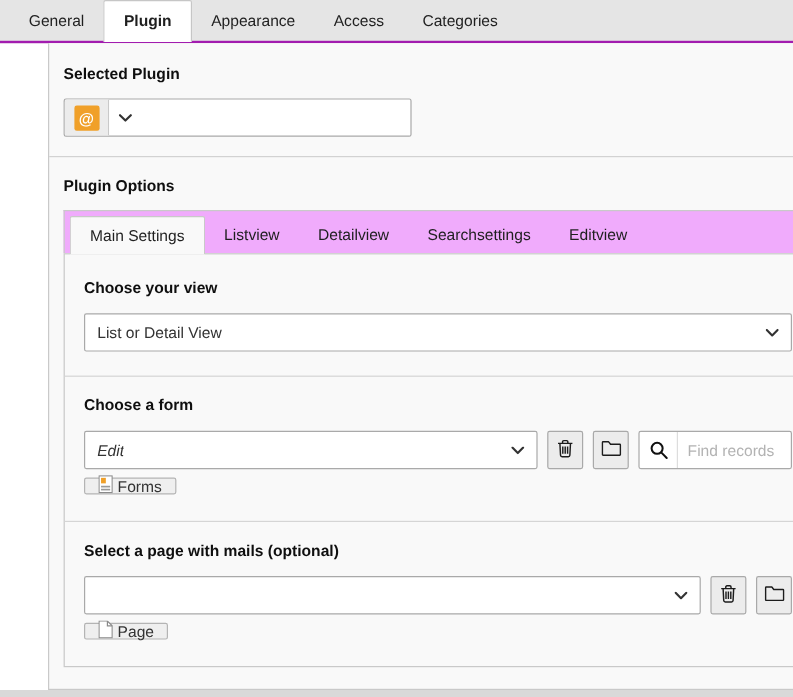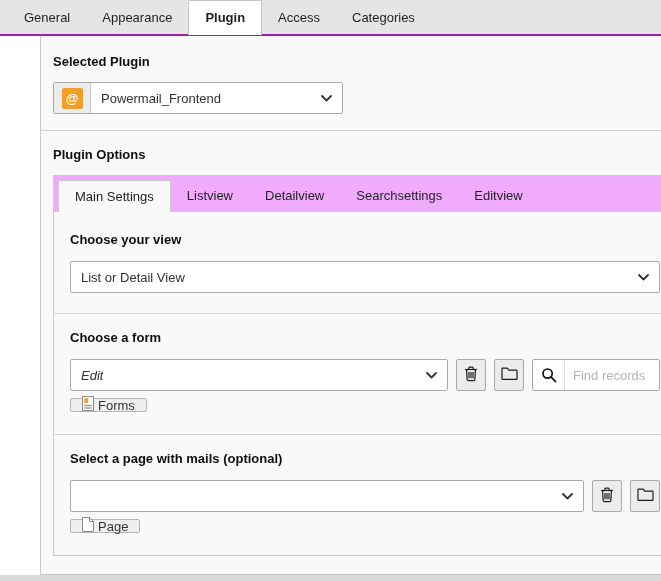--- a/index.html
+++ b/index.html
@@ -122,35 +122,34 @@
     width:661px; height:6px; background:#d9d9d9;
   }
 </style>
 </head>
 <body>
 
 <div class="app">
 
   <div class="tabbar">
     <div class="tab">General</div>
+    <div class="tab active">Plugin</div>
     <div class="tab">Appearance</div>
-    <div class="tab active">Plugin</div>
     <div class="tab">Access</div>
     <div class="tab">Categories</div>
   </div>
 
   <div class="panel">
 
     <div class="section-heading">Selected Plugin</div>
 
     <div class="input-group plugin-select">
       <span class="addon">
         <span class="pm-icon">@</span>
       </span>
-      <span class="val">Powermail_Frontend</span>
       <span class="chevron">
         <svg width="11" height="7" viewBox="0 0 11 7">
             <path d="M1 1 L5.5 5.5 L10 1" stroke="#333" stroke-width="1.8" fill="none" stroke-linecap="round" stroke-linejoin="round"></path>
           </svg>
       </span>
     </div>
 
     <div class="divider-full"></div>
 
     <div class="section-heading">Plugin Options</div>

